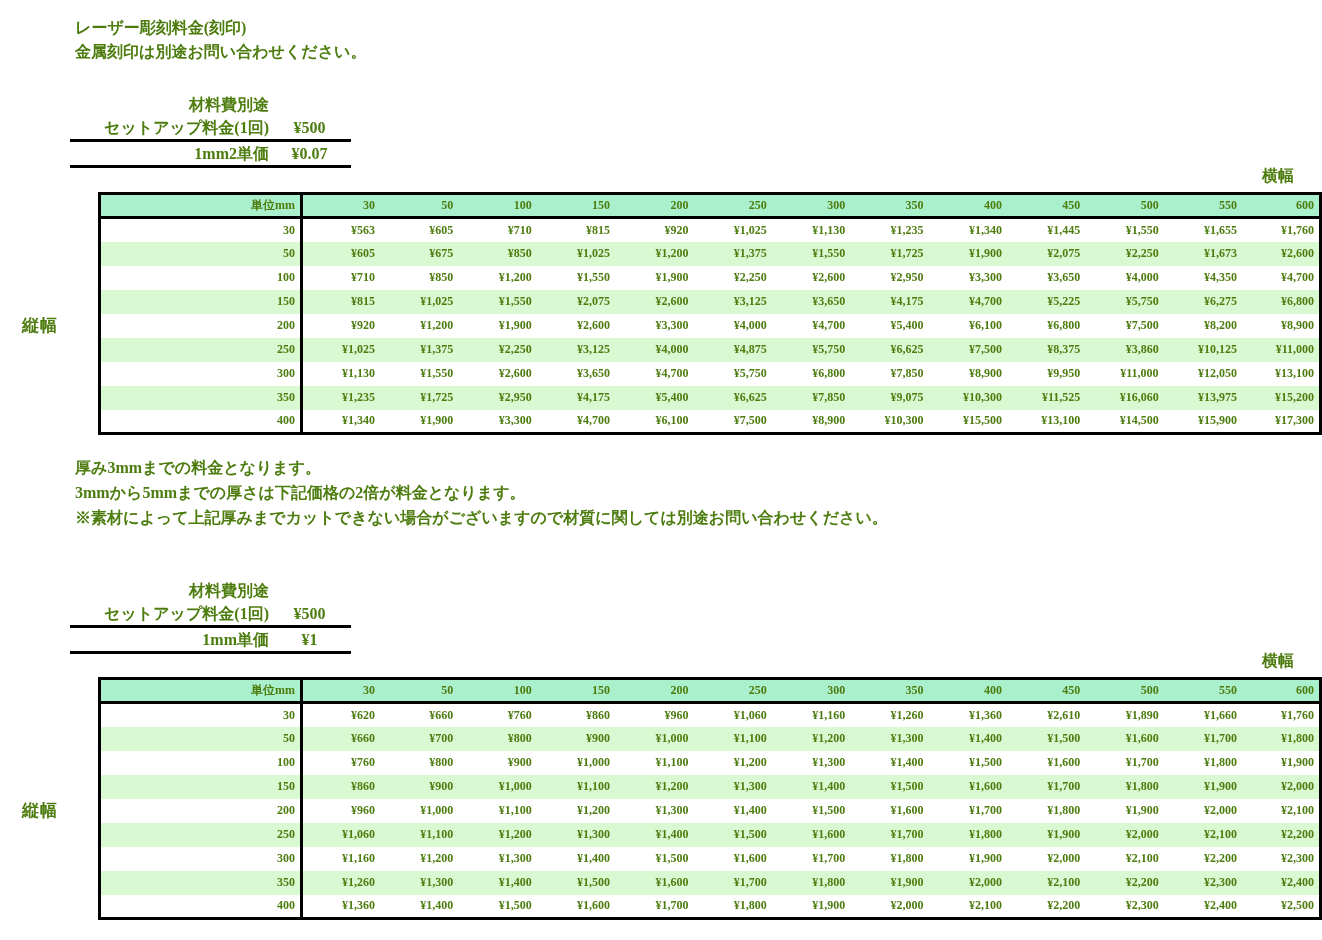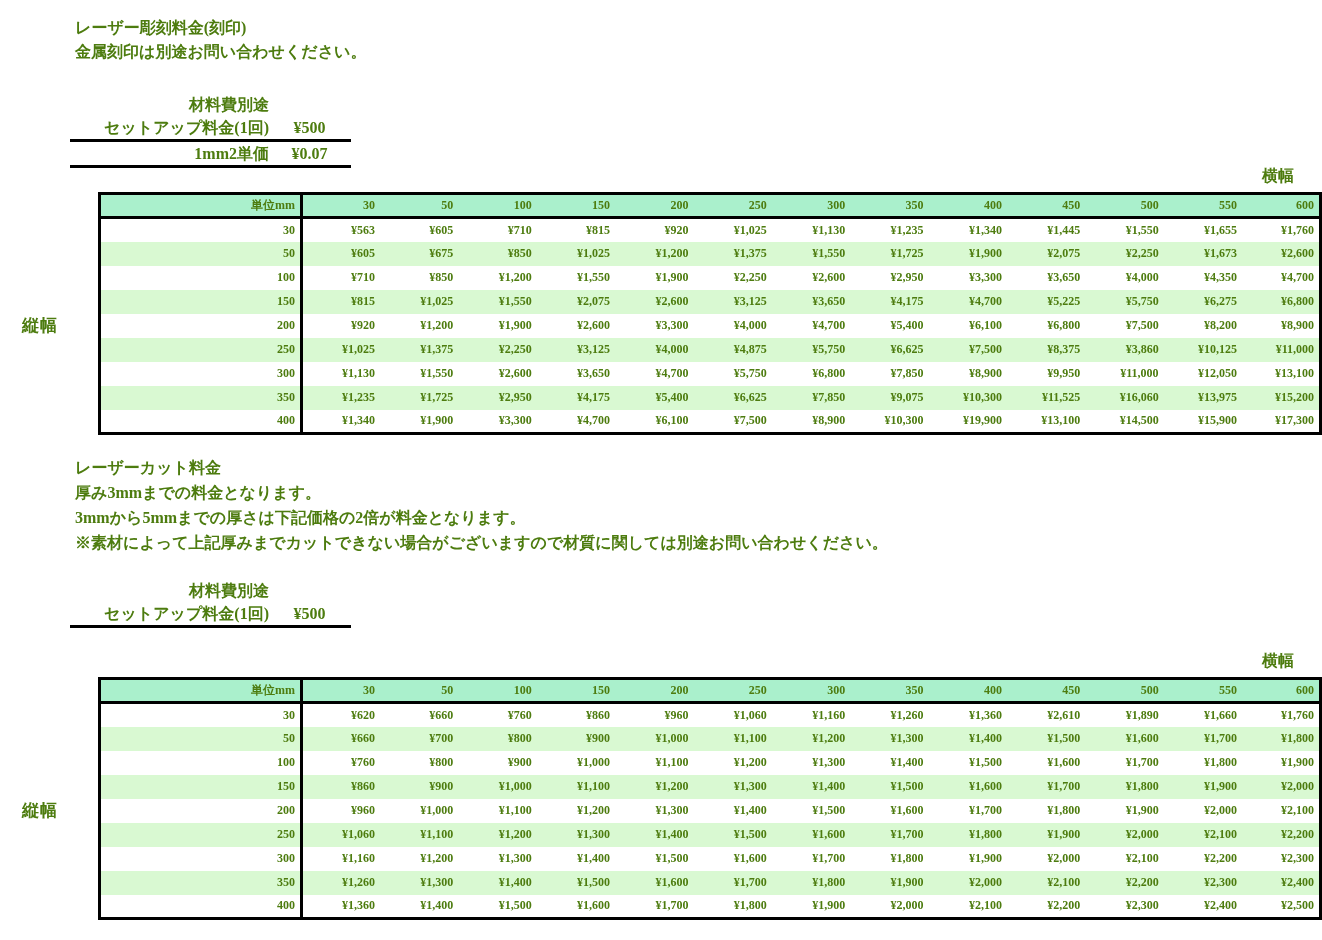--- a/index.html
+++ b/index.html
@@ -217,45 +217,48 @@
         <tr>
           <th>400</th>
           <td>¥1,340</td>
           <td>¥1,900</td>
           <td>¥3,300</td>
           <td>¥4,700</td>
           <td>¥6,100</td>
           <td>¥7,500</td>
           <td>¥8,900</td>
           <td>¥10,300</td>
-          <td>¥19,900</td>
+          <td>¥15,500</td>
           <td>¥13,100</td>
           <td>¥14,500</td>
           <td>¥15,900</td>
           <td>¥17,300</td>
         </tr>
       </tbody>
     </table>
   <div class="axis-left" style="top:314px;">縦幅</div>
 
   <div class="abs" style="left:75px;top:455px;">
-    <div class="note-line">レーザーカット料金</div>
     <div class="note-line">厚み3mmまでの料金となります。</div>
     <div class="note-line">3mmから5mmまでの厚さは下記価格の2倍が料金となります。</div>
     <div class="note-line">※素材によって上記厚みまでカットできない場合がございますので材質に関しては別途お問い合わせください。</div>
   </div>
 
   <div class="setup" style="top:579px;">
     <div class="setup-row">
       <div class="sc1">材料費別途</div>
       <div class="sc2"></div>
     </div>
     <div class="setup-row ruled">
       <div class="sc1">セットアップ料金(1回)</div>
       <div class="sc2">¥500</div>
+    </div>
+    <div class="setup-row ruled">
+      <div class="sc1">1mm単価</div>
+      <div class="sc2">¥1</div>
     </div>
   </div>
 
   <div class="axis-top" style="top:651px;">横幅</div>
   <table class="price-table" style="top:677px;">
       <thead>
         <tr>
           <th>単位mm</th>
           <th>30</th>
           <th>50</th>

